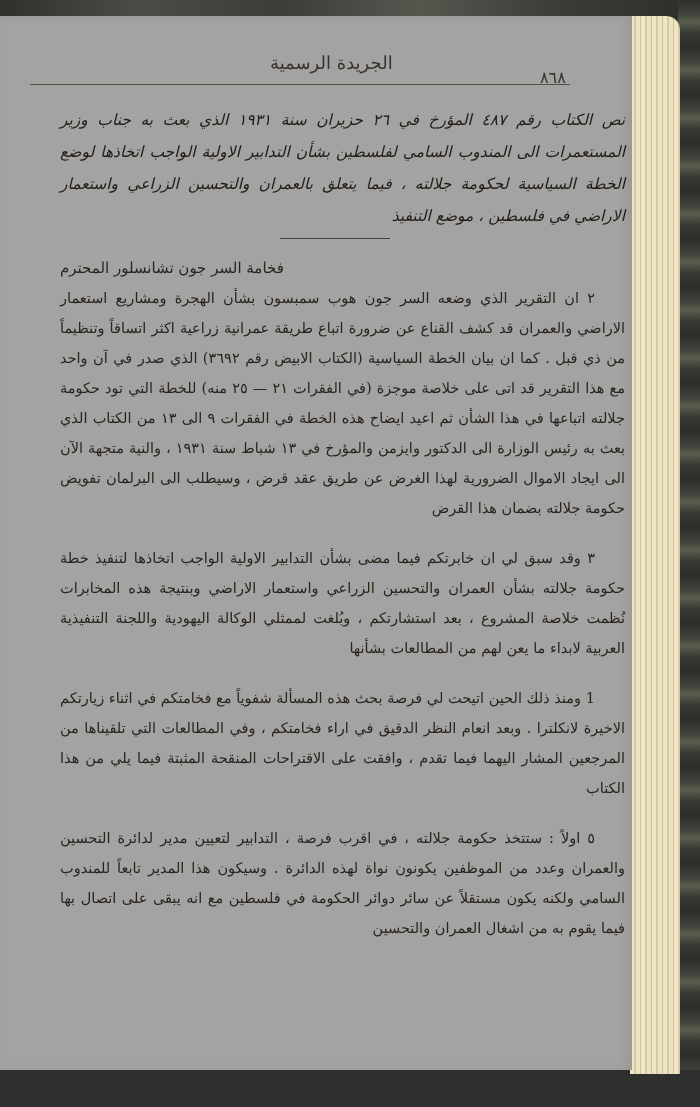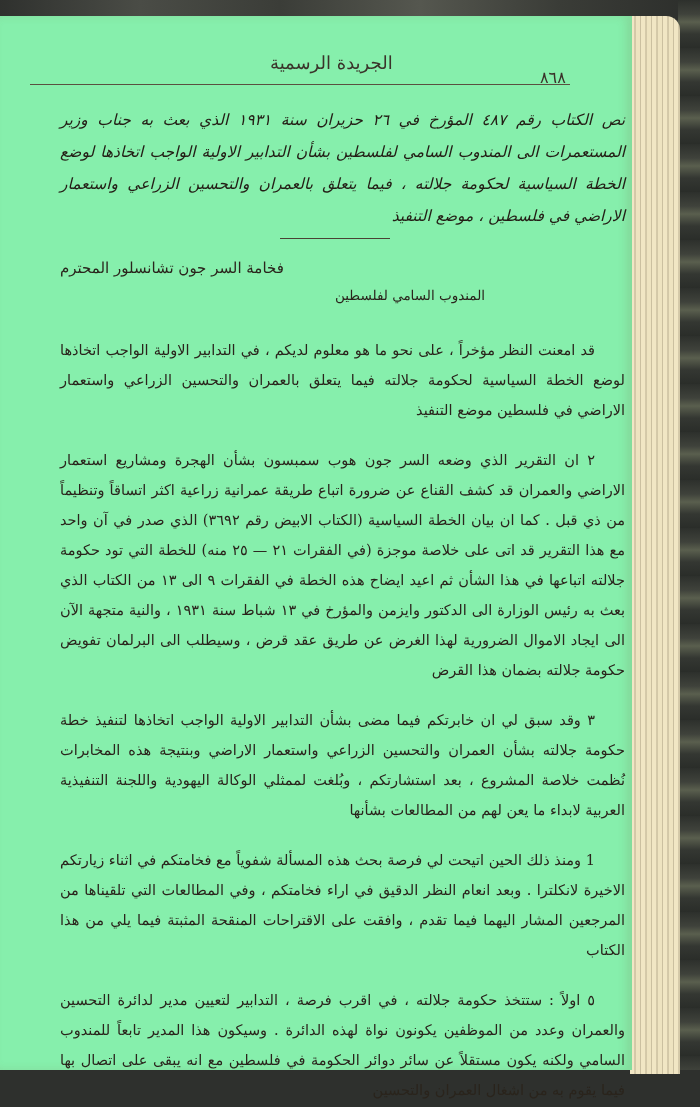--- a/index.html
+++ b/index.html
@@ -21,21 +21,21 @@
     position:absolute; left:0; bottom:0; width:700px; height:37px;
     background:#2e302d;
   }
   .page-edges {
     position:absolute; left:630px; top:16px; width:50px; height:1058px;
     background: repeating-linear-gradient(90deg,#f1e6c4 0px,#f1e6c4 4px,#b9ad8f 5px,#eee3c0 6px,#eee3c0 10px,#a89c80 11px);
     border-radius:0 14px 0 0;
   }
   .page {
     position:absolute; left:0; top:16px; width:632px; height:1054px;
-    background:#86efac;
+    background:#a3a3a3;
     box-shadow: inset -6px 0 8px rgba(120,100,60,0.15);
   }
   .header {
     position:absolute; left:30px; top:28px; width:540px; height:40px;
   }
   .page-number {
     position:absolute; left:510px; top:24px; font-size:16px; color:#3a332a;
   }
   .journal-title {
     position:absolute; left:240px; top:8px; font-size:18px; color:#3a332a;
@@ -76,20 +76,18 @@
   <div class="header">
     <span class="journal-title">الجريدة الرسمية</span>
     <span class="page-number">٨٦٨</span>
     <div class="header-rule"></div>
   </div>
 
   <div class="doc">
     <p class="doc-title">نص الكتاب رقم ٤٨٧ المؤرخ في ٢٦ حزيران سنة ١٩٣١ الذي بعث به جناب وزير المستعمرات الى المندوب السامي لفلسطين بشأن التدابير الاولية الواجب اتخاذها لوضع الخطة السياسية لحكومة جلالته ، فيما يتعلق بالعمران والتحسين الزراعي واستعمار الاراضي في فلسطين ، موضع التنفيذ</p>
     <div class="sep"></div>
     <p class="addressee">فخامة السر جون تشانسلور المحترم</p>
-    <p class="addressee-sub">المندوب السامي لفلسطين</p>
-    <p class="para">قد امعنت النظر مؤخراً ، على نحو ما هو معلوم لديكم ، في التدابير الاولية الواجب اتخاذها لوضع الخطة السياسية لحكومة جلالته فيما يتعلق بالعمران والتحسين الزراعي واستعمار الاراضي في فلسطين موضع التنفيذ</p>
     <p class="para">٢  ان التقرير الذي وضعه السر جون هوب سمبسون بشأن الهجرة ومشاريع استعمار الاراضي والعمران قد كشف القناع عن ضرورة اتباع طريقة عمرانية زراعية اكثر اتساقاً وتنظيماً من ذي قبل . كما ان بيان الخطة السياسية (الكتاب الابيض رقم ٣٦٩٢) الذي صدر في آن واحد مع هذا التقرير قد اتى على خلاصة موجزة (في الفقرات ٢١ — ٢٥ منه) للخطة التي تود حكومة جلالته اتباعها في هذا الشأن ثم اعيد ايضاح هذه الخطة في الفقرات ٩ الى ١٣ من الكتاب الذي بعث به رئيس الوزارة الى الدكتور وايزمن والمؤرخ في ١٣ شباط سنة ١٩٣١ ، والنية متجهة الآن الى ايجاد الاموال الضرورية لهذا الغرض عن طريق عقد قرض ، وسيطلب الى البرلمان تفويض حكومة جلالته بضمان هذا القرض</p>
     <p class="para">٣  وقد سبق لي ان خابرتكم فيما مضى بشأن التدابير الاولية الواجب اتخاذها لتنفيذ خطة حكومة جلالته بشأن العمران والتحسين الزراعي واستعمار الاراضي وبنتيجة هذه المخابرات نُظمت خلاصة المشروع ، بعد استشارتكم ، وبُلغت لممثلي الوكالة اليهودية واللجنة التنفيذية العربية لابداء ما يعن لهم من المطالعات بشأنها</p>
     <p class="para">1  ومنذ ذلك الحين اتيحت لي فرصة بحث هذه المسألة شفوياً مع فخامتكم في اثناء زيارتكم الاخيرة لانكلترا . وبعد انعام النظر الدقيق في اراء فخامتكم ، وفي المطالعات التي تلقيناها من المرجعين المشار اليهما فيما تقدم ، وافقت على الاقتراحات المنقحة المثبتة فيما يلي من هذا الكتاب</p>
     <p class="para">٥  اولاً :  ستتخذ حكومة جلالته ، في اقرب فرصة ، التدابير لتعيين مدير لدائرة التحسين والعمران وعدد من الموظفين يكونون نواة لهذه الدائرة . وسيكون هذا المدير تابعاً للمندوب السامي ولكنه يكون مستقلاً عن سائر دوائر الحكومة في فلسطين مع انه يبقى على اتصال بها فيما يقوم به من اشغال العمران والتحسين</p>
   </div>
 </div>
 
 </body></html>

